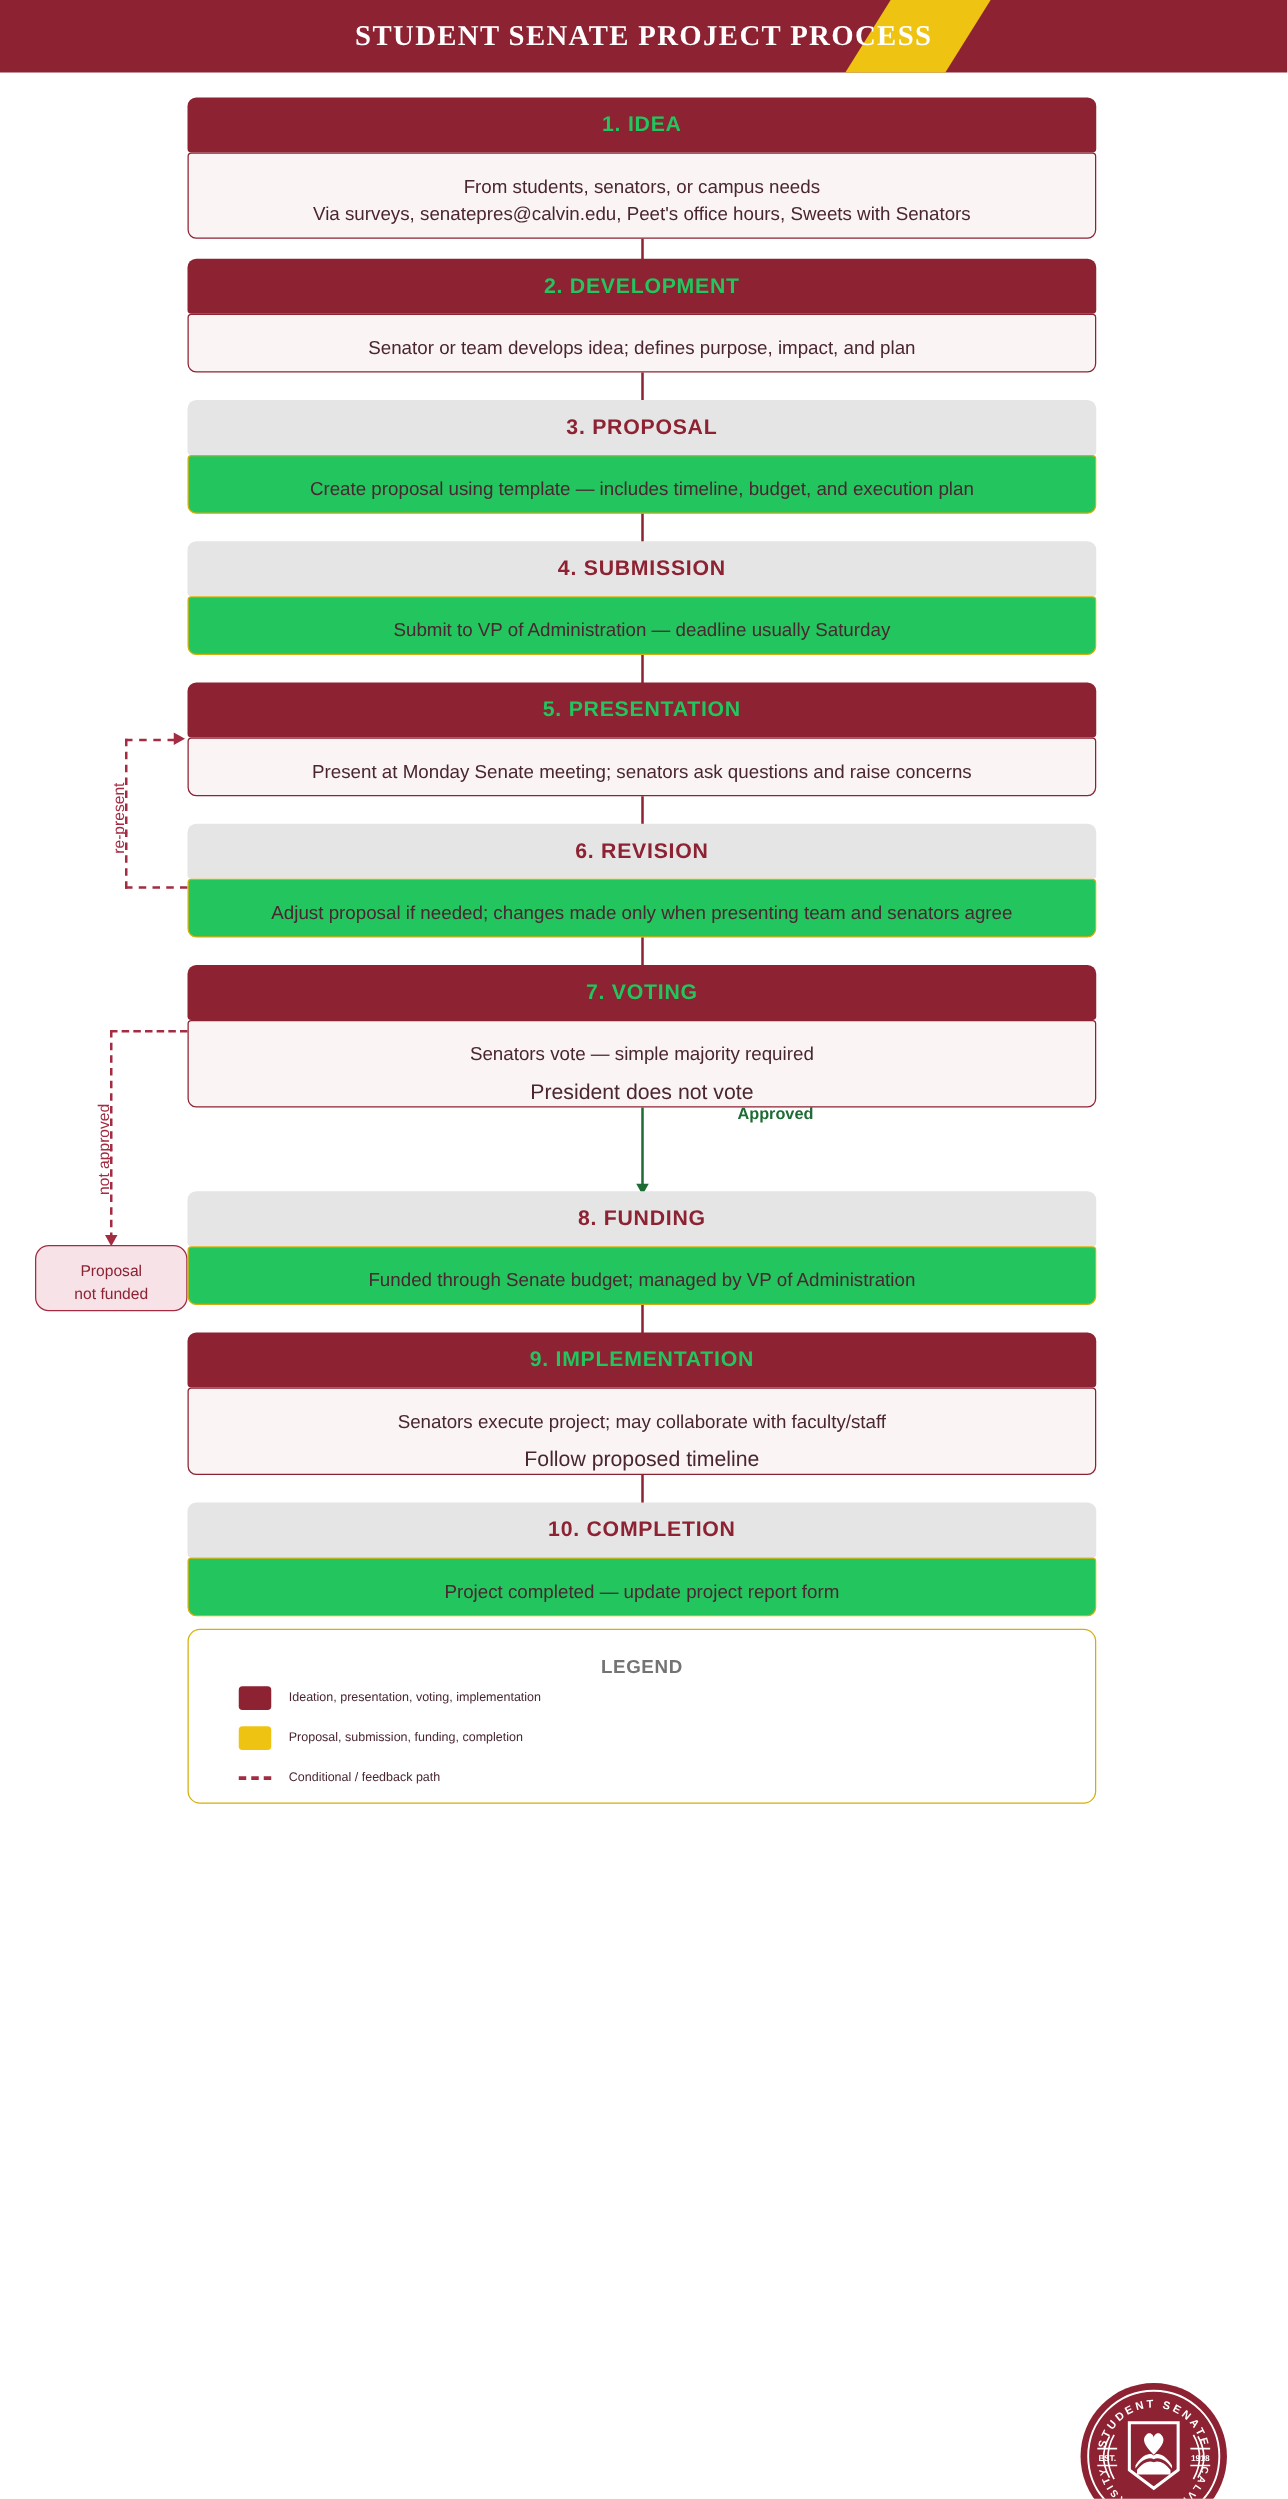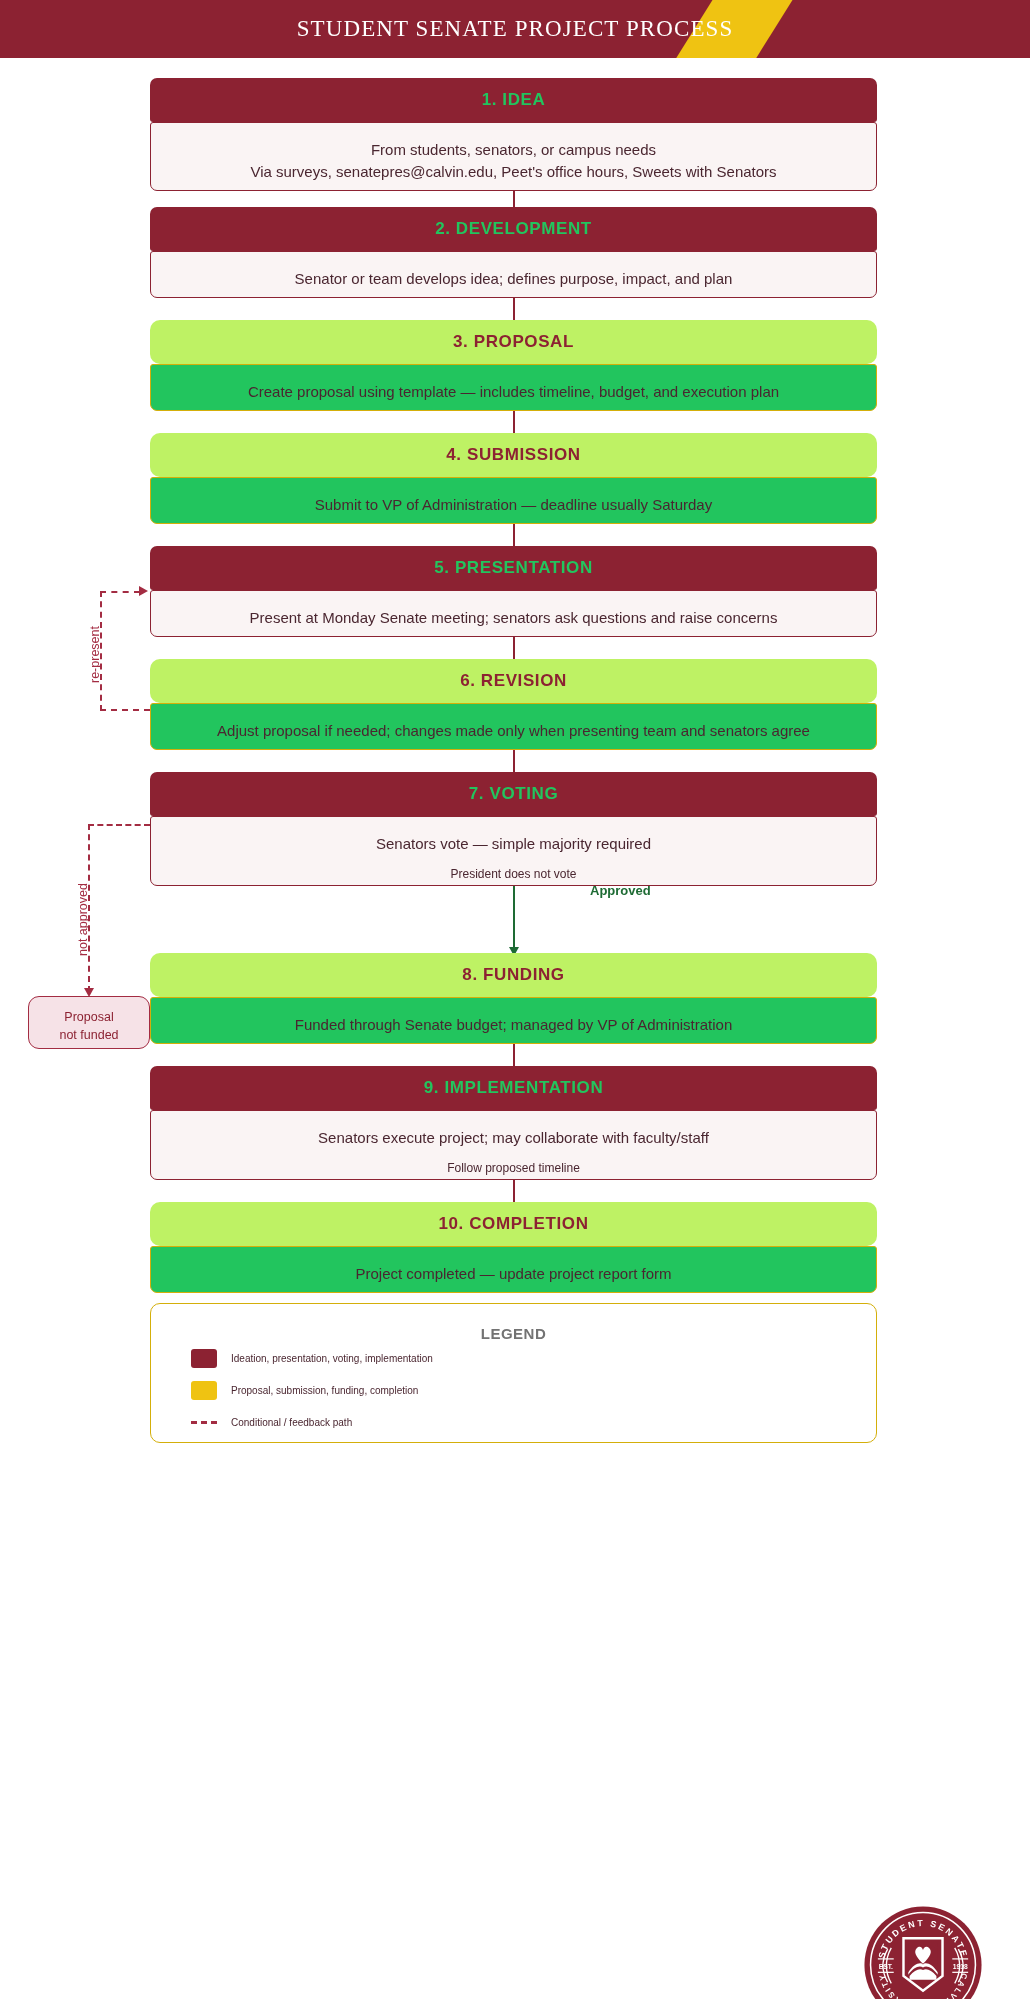--- a/index.html
+++ b/index.html
@@ -37,21 +37,21 @@
   .header-title {
     position: absolute;
     left: 0;
     top: 0;
     width: 1030px;
     height: 58px;
     line-height: 58px;
     text-align: center;
     color: #ffffff;
     font-family: "Liberation Serif", serif;
-    font-weight: normal;
+    font-weight: bold;
     font-size: 23px;
     letter-spacing: 1.1px;
     z-index: 3;
   }
 
   
   .flow {
     position: absolute;
     left: 0;
     top: 58px;
@@ -79,28 +79,28 @@
     box-sizing: border-box;
     border-style: solid;
     border-width: 1px;
     border-radius: 3px 3px 7px 7px;
     text-align: center;
     padding-top: 16px;
     color: #4a2630;
     font-size: 15px;
   }
   .step-body .line1 { font-size: 15px; line-height: 22px; }
-  .step-body .line2 { font-size: 12px; line-height: 22px; margin-top: 8px; }
+  .step-body .line2 { font-size: 17px; line-height: 22px; margin-top: 8px; }
 
   
   .v-maroon .step-head { background: #8C2232; color: #22c55e; }
   .v-maroon .step-body { background: #FAF4F4; border-color: #8C2232; }
 
   
-  .v-gold .step-head { background: #bef264; color: #8C2232; border-radius: 10px; }
+  .v-gold .step-head { background: #e5e5e5; color: #8C2232; }
   .v-gold .step-body { background: #22c55e; border-color: #D4AF0A; }
 
   
   .conn {
     position: absolute;
     width: 2px;
     background: #8C2232;
   }
   .conn.green { background: #1E6B34; width: 2px; }
   .arrowhead {

